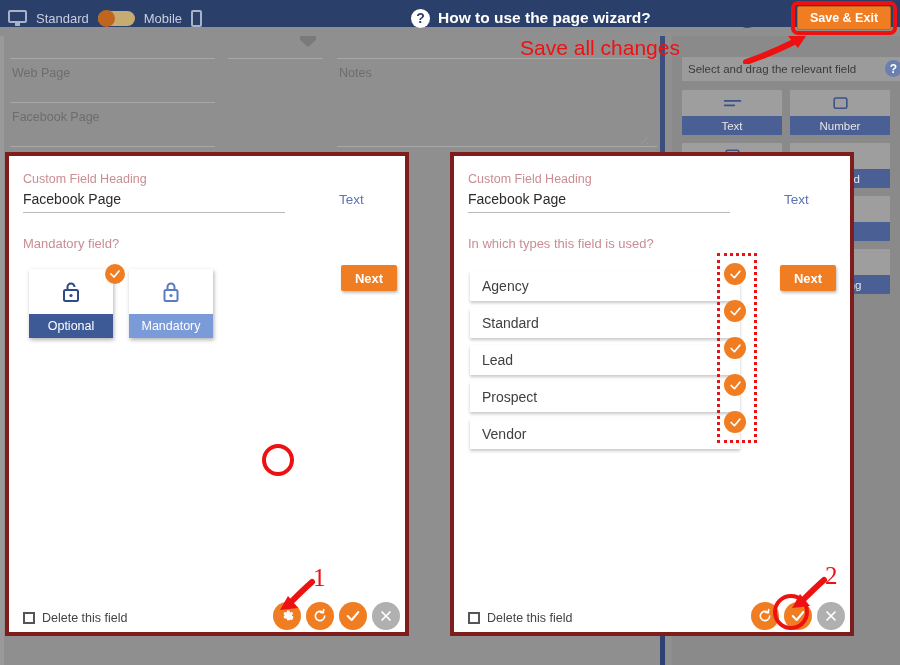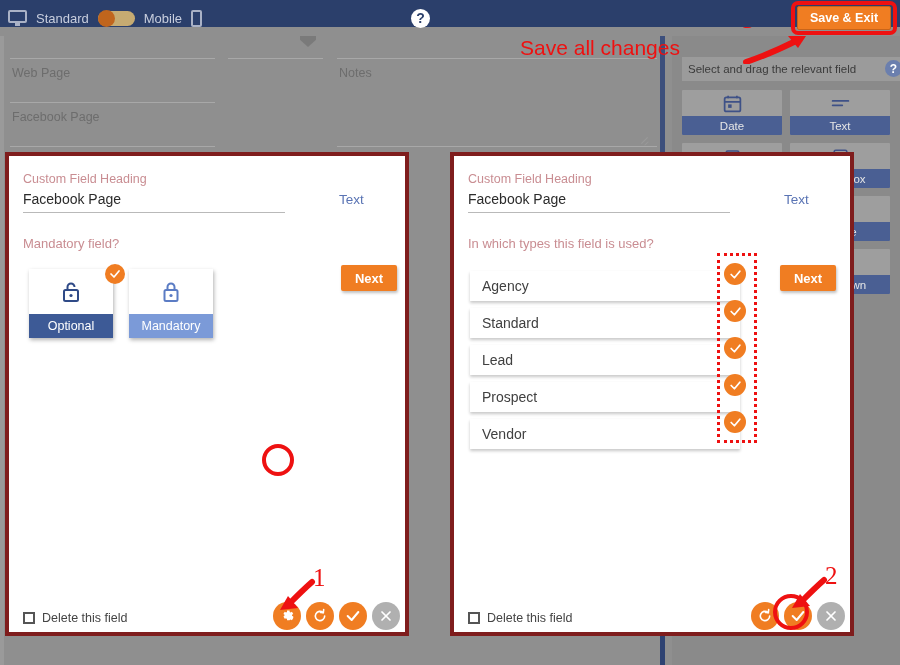--- a/index.html
+++ b/index.html
@@ -139,32 +139,20 @@
 <div id="blue-rail2"></div>
 
 <div id="palette">
   <div id="palette-hint">
     <span class="t">Select and drag the relevant field</span>
     <span class="help-circ">?</span>
   </div>
   <div class="tile-grid">
     <div class="tile">
       <div class="ico">
-        <svg viewBox="0 0 24 24" width="21" height="21" fill="none" stroke="#3e5187" stroke-width="2">
-          <rect x="3" y="5" width="18" height="16" rx="2"></rect>
-            <line x1="3" y1="10" x2="21" y2="10"></line>
-          <rect x="7" y="13" width="4" height="4" fill="#3e5187" stroke="none"></rect>
-          <line x1="7" y1="3" x2="7" y2="6"></line>
-            <line x1="17" y1="3" x2="17" y2="6"></line>
-        </svg>
-      </div>
-      <div class="cap">Date</div>
-    </div>
-    <div class="tile">
-      <div class="ico">
         <svg viewBox="0 0 24 24" width="21" height="21" stroke="#3e5187" stroke-width="2" stroke-linecap="round">
           <line x1="3" y1="9" x2="21" y2="9"></line>
             <line x1="3" y1="14" x2="14" y2="14"></line>
         </svg>
       </div>
       <div class="cap">Text</div>
     </div>
     <div class="tile">
       <div class="ico">
         <svg viewBox="0 0 24 24" width="19" height="19" fill="none" stroke="#3e5187" stroke-width="2">
@@ -384,20 +372,21 @@
       </span>
     <span class="tb-label">Standard</span>
     <span class="toggle">
         <span class="knob"></span>
       </span>
     <span class="tb-label">Mobile</span>
     <span class="phone"></span>
   </div>
   <div id="wizard-help">
     <span class="qc">?</span>
+    <span class="qt">How to use the page wizard?</span>
   </div>
   <div id="save-exit">Save &amp; Exit</div>
 </div>
 <div id="save-exit-ring"></div>
 
 <div class="ann-num" style="left:742px;top:6px;">3</div>
 <svg class="ann-svg" style="left:740px;top:22px;" width="70" height="42" viewBox="0 0 70 42">
   <path d="M6 40 C24 34 42 26 58 18" stroke="#ee1111" stroke-width="6" fill="none" stroke-linecap="round"></path>
   <polygon points="66,14 48,14 58,26" fill="#ee1111"></polygon>
 </svg>

